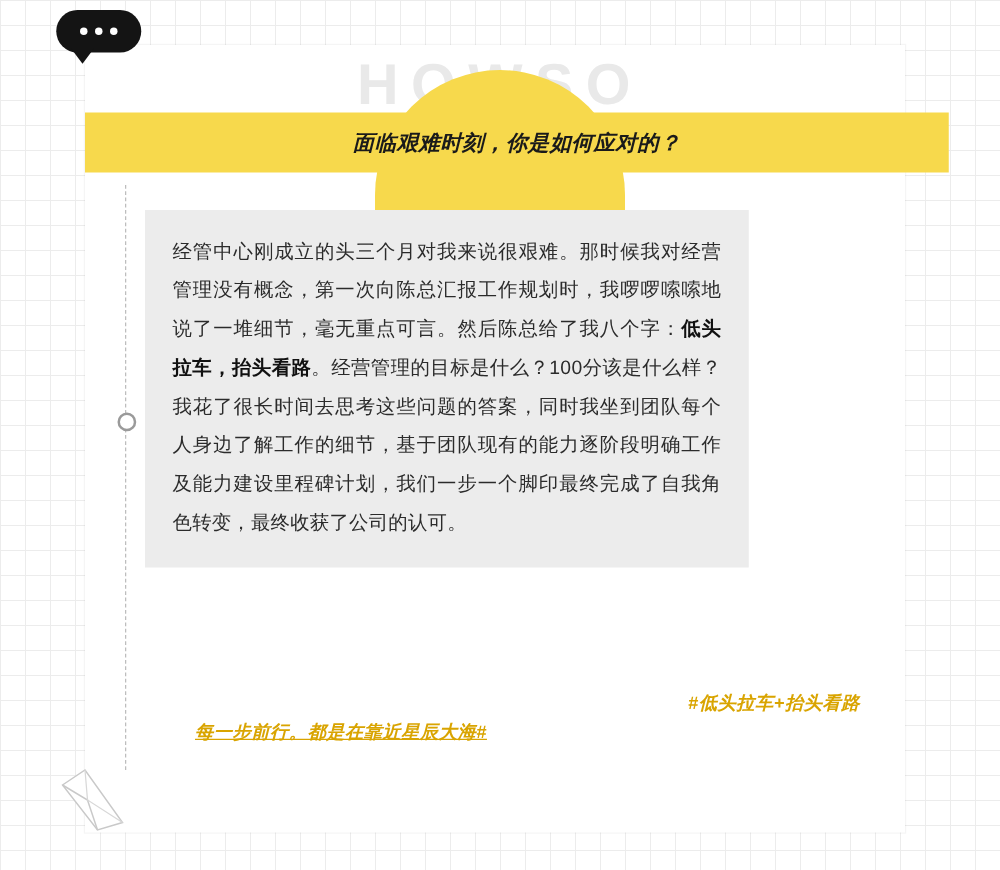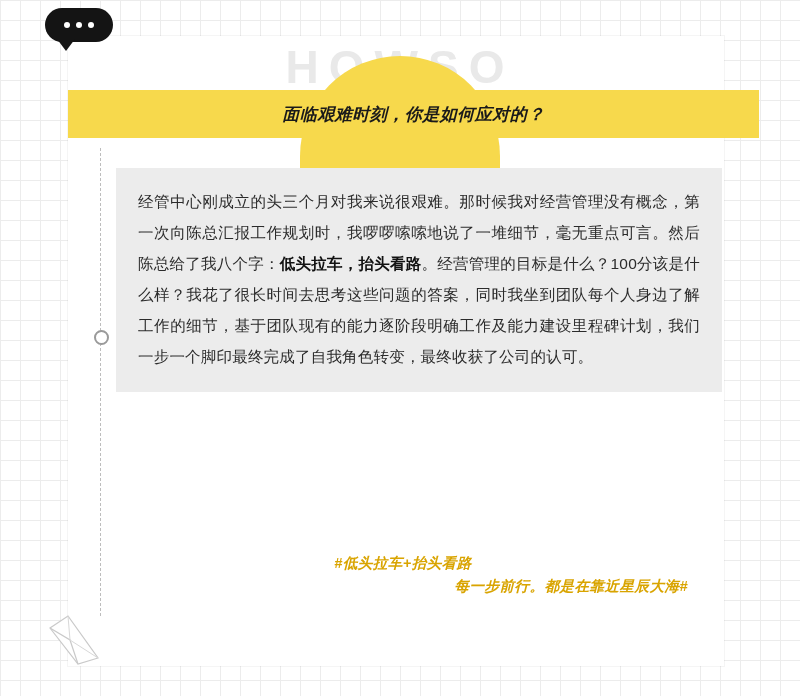--- a/index.html
+++ b/index.html
@@ -148,21 +148,21 @@
     background: #ffffff;
     border: 2px solid #9a9a9a;
     z-index: 5;
   }
 
   
   .content {
     position: absolute;
     left: 116px;
     top: 168px;
-    width: 606px;
+    width: 483px;
     background: #ececec;
     padding: 18px 22px 20px 22px;
     box-sizing: border-box;
     z-index: 4;
   }
   .para {
     font-size: 15.5px;
     line-height: 2.0;
     color: #2b2b2b;
     text-align: justify;
@@ -186,22 +186,22 @@
     z-index: 4;
   }
   .tag-line {
     font-size: 14.5px;
     font-weight: bold;
     font-style: italic;
     color: #d9a400;
     letter-spacing: 0.5px;
     line-height: 1.6;
   }
-  .tag-line.first  { text-align: center; padding-left: 2px; }
-  .tag-line.second { text-align: right; padding-left: 40px; }
+  .tag-line.first  { text-align: right; padding-left: 2px; }
+  .tag-line.second { text-align: left; padding-left: 40px; text-decoration: underline; }
 
   
   .fold {
     position: absolute;
     left: 48px;
     top: 614px;
     width: 52px;
     height: 52px;
     z-index: 7;
   }

